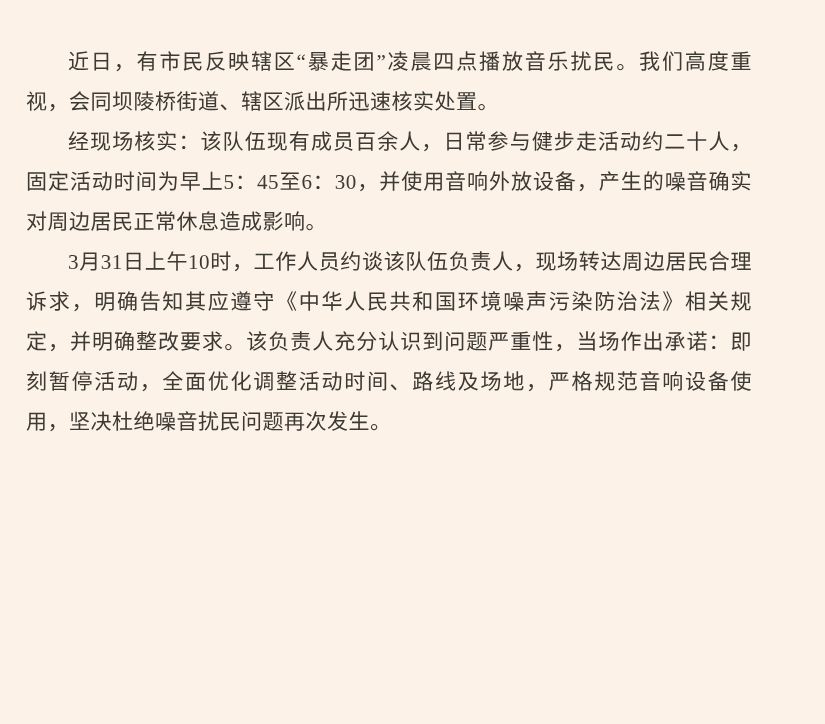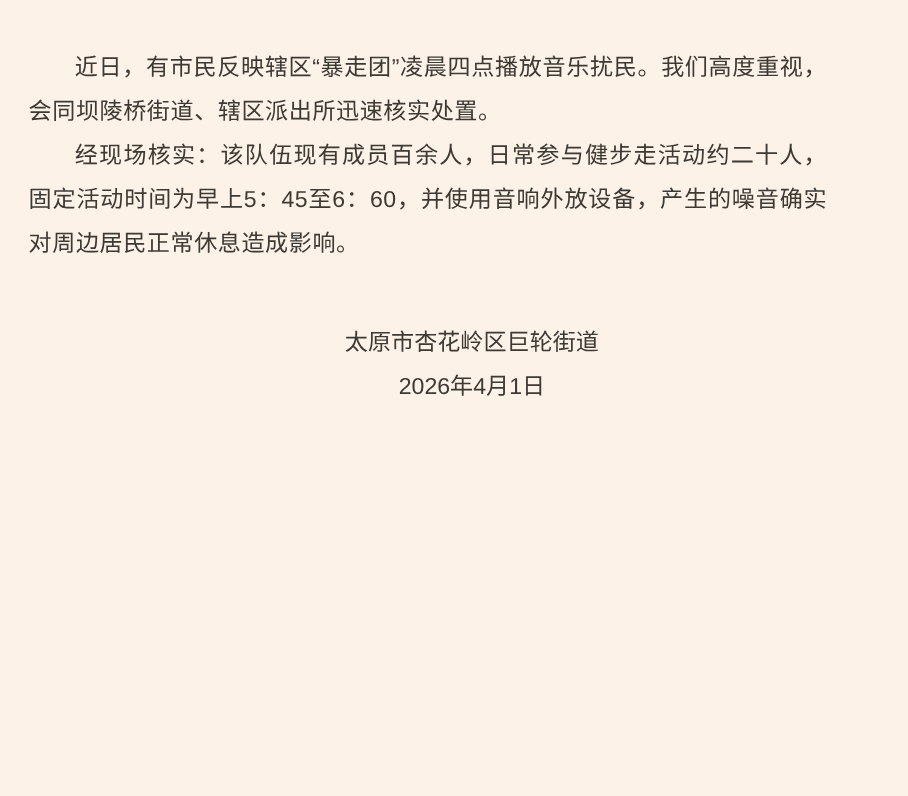--- a/index.html
+++ b/index.html
@@ -14,20 +14,21 @@
     color: #3d3933;
     overflow: hidden;
   }
   .document {
     box-sizing: border-box;
     width: 768px;
     height: 724px;
     padding: 42px 16px 0 26px;
     font-size: 21px;
     line-height: 40px;
+    font-family: Liberation Serif, serif;
   }
   .document p {
     margin: 0;
     text-indent: 2em;
     text-align: justify;
     text-justify: inter-ideograph;
     letter-spacing: 0.5px;
   }
   .signature {
     margin-top: 50px;
@@ -36,18 +37,15 @@
   }
   .signature div {
     line-height: 40px;
   }
 </style>
 </head>
 <body>
 
 <div class="document">
   <p>近日，有市民反映辖区“暴走团”凌晨四点播放音乐扰民。我们高度重视，会同坝陵桥街道、辖区派出所迅速核实处置。</p>
-  <p>经现场核实：该队伍现有成员百余人，日常参与健步走活动约二十人，固定活动时间为早上5：45至6：60，并使用音响外放设备，产生的噪音确实对周边居民正常休息造成影响。</p>
-  <div class="signature">
-    <div>太原市杏花岭区巨轮街道</div>
-    <div>2026年4月1日</div>
-  </div>
+  <p>经现场核实：该队伍现有成员百余人，日常参与健步走活动约二十人，固定活动时间为早上5：45至6：30，并使用音响外放设备，产生的噪音确实对周边居民正常休息造成影响。</p>
+  <p>3月31日上午10时，工作人员约谈该队伍负责人，现场转达周边居民合理诉求，明确告知其应遵守《中华人民共和国环境噪声污染防治法》相关规定，并明确整改要求。该负责人充分认识到问题严重性，当场作出承诺：即刻暂停活动，全面优化调整活动时间、路线及场地，严格规范音响设备使用，坚决杜绝噪音扰民问题再次发生。</p>
 </div>
 
 </body></html>

